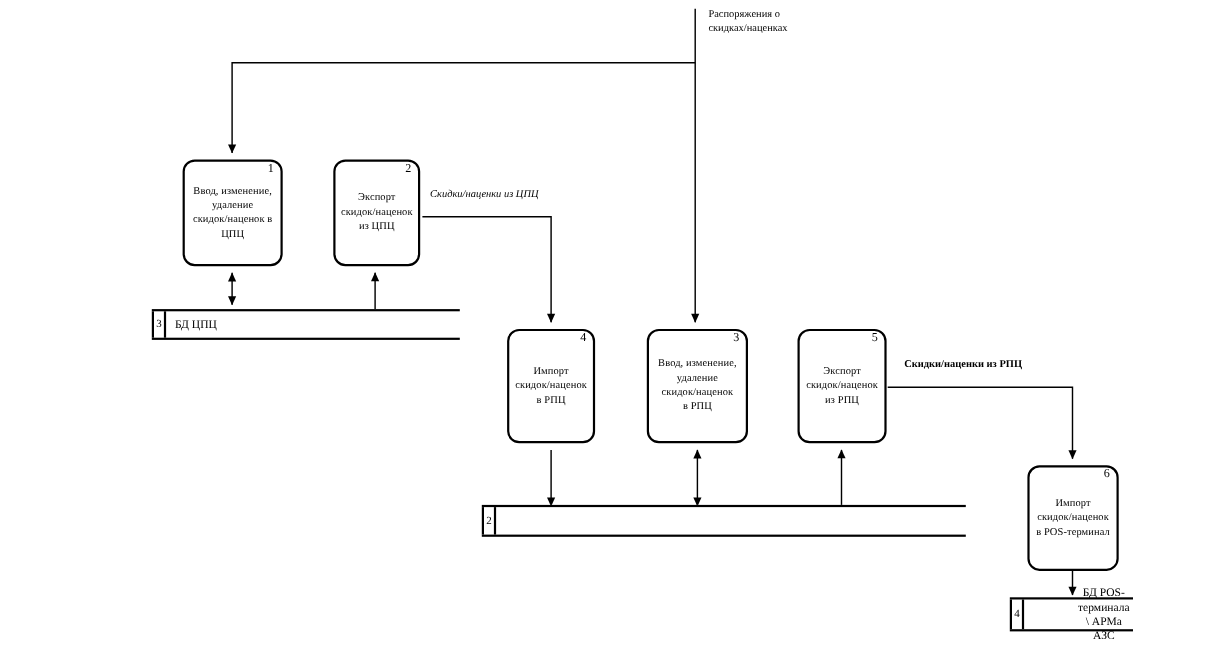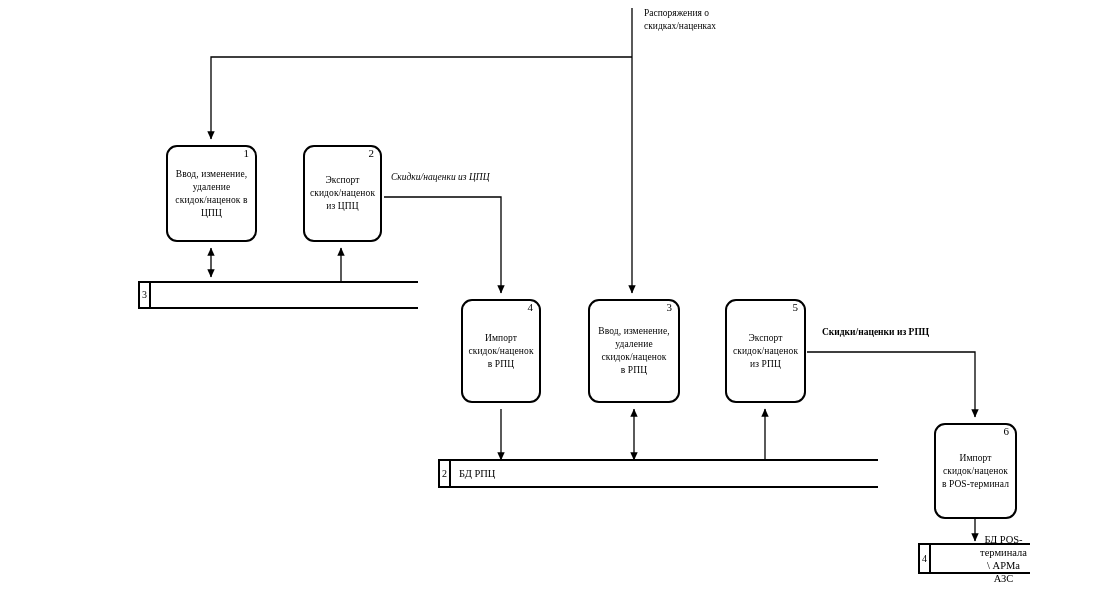--- a/index.html
+++ b/index.html
@@ -185,25 +185,25 @@
 
   <div class="process" style="left:934px; top:423px; width:83px; height:96px;">
     <span class="pnum">6</span>
     <span class="plabel" style="white-space: pre-line;">Импорт
 скидок/наценок
 в POS-терминал</span>
   </div>
 
   <div class="store" style="left:138px; top:281px; width:280px; height:28px;">
     <div class="snum">3</div>
+    <div class="slabel">БД ЦПЦ</div>
   </div>
 
   <div class="store" style="left:438px; top:459px; width:440px; height:29px;">
     <div class="snum">2</div>
-    <div class="slabel">БД РПЦ</div>
   </div>
 
   <div class="store two-line" style="left:918px; top:543px; width:112px; height:31px;">
     <div class="snum">4</div>
     <div class="slabel" style="white-space: pre-line;">БД POS-терминала
 \ АРМа АЗС</div>
   </div>
 
 </div>
 

